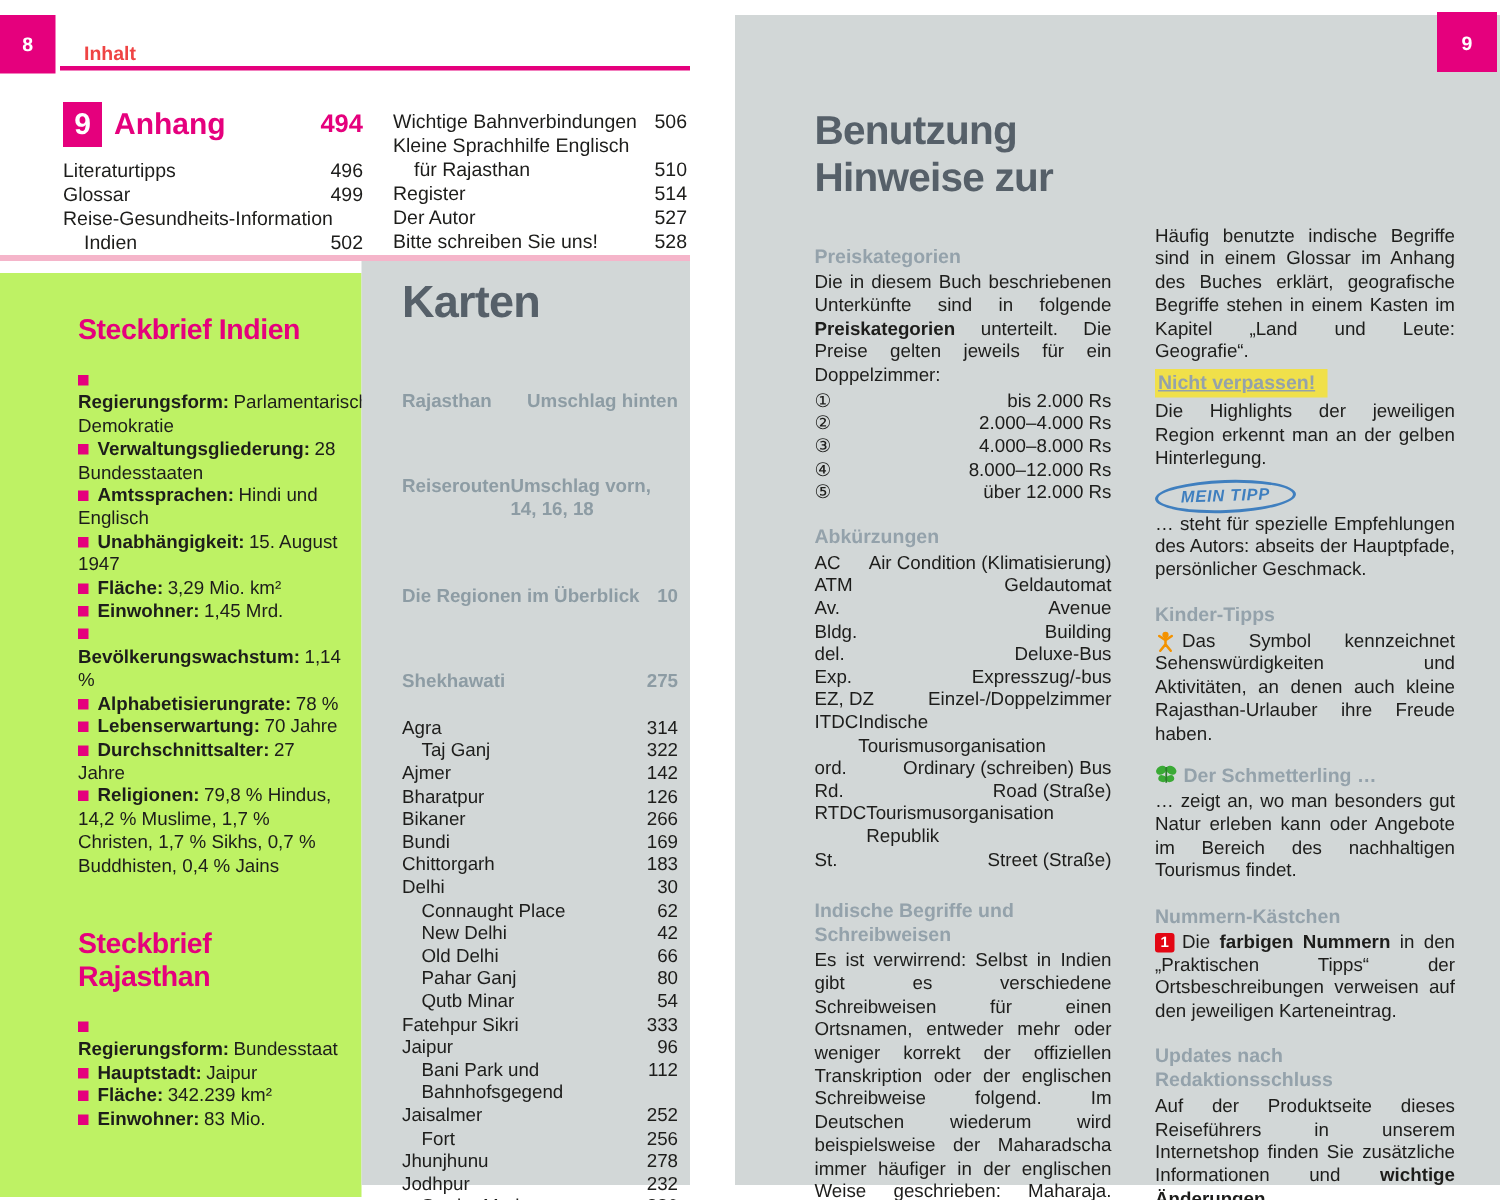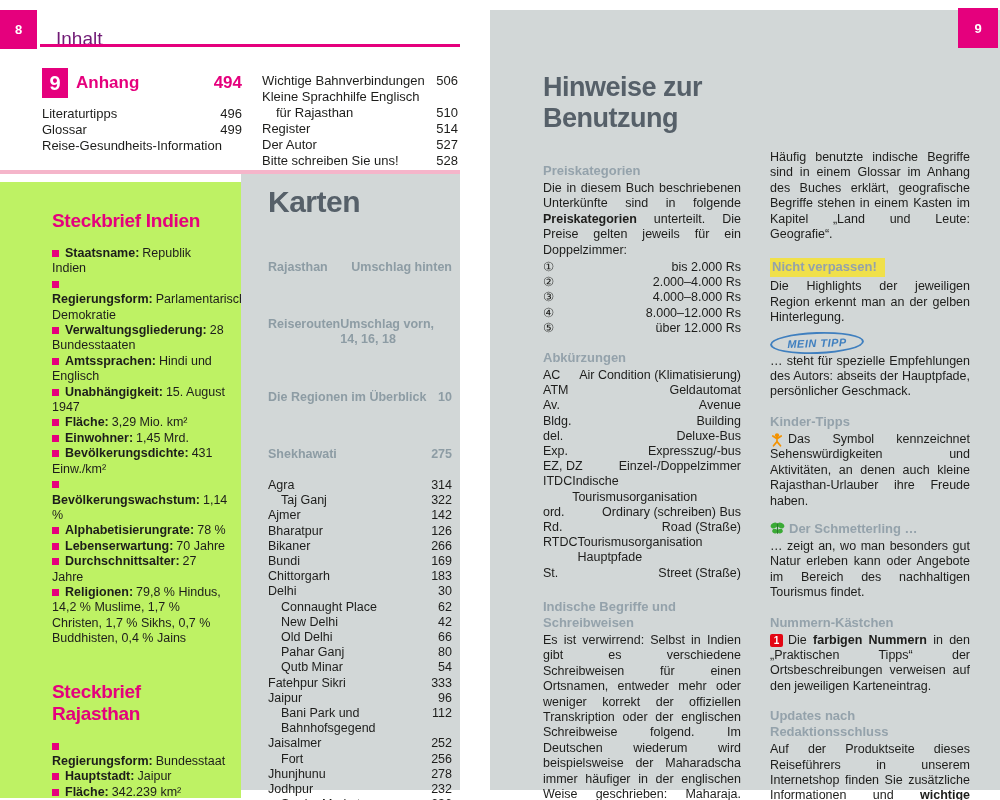--- a/index.html
+++ b/index.html
@@ -10,32 +10,32 @@
   }
   .abs { position:absolute; }
 
   
   .corner-badge {
     position:absolute; background:#e5007d; color:#fff; font-weight:bold;
     display:flex; align-items:center; justify-content:center; font-size:13px;
   }
   #badge-left { left:0; top:10px; width:37px; height:39px; }
   #badge-right { left:958px; top:8px; width:40px; height:40px; z-index:5; }
-  #inhalt-label { left:56px; top:28px; font-size:19px; font-weight:normal; color:#701a75; }
+  #inhalt-label { left:56px; top:28px; font-size:13px; font-weight:bold; color:#ef4444; }
   #inhalt-rule { left:40px; top:44px; width:420px; height:3px; background:#e5007d; }
 
   
   #toc-col1 { left:42px; top:68px; width:200px; }
   #toc-col2 { left:262px; top:73px; width:196px; }
   .chapter-row { display:flex; align-items:center; height:30px; margin-bottom:8px; }
   .chapter-num {
     width:26px; height:30px; background:#e5007d; color:#fff; font-size:20px;
     font-weight:bold; display:flex; align-items:center; justify-content:center;
   }
-  .chapter-title { color:#e5007d; font-weight:bold; font-size:17px; margin-left:8px; }
+  .chapter-title { color:#e5007d; font-weight:bold; font-size:20px; margin-left:8px; }
   .chapter-page { color:#e5007d; font-weight:bold; font-size:17px; margin-left:auto; }
   .toc-row { display:flex; justify-content:space-between; font-size:13px; line-height:16px; }
   .toc-row.ind span:first-child { padding-left:14px; }
   #toc-divider { left:0; top:170px; width:460px; height:4px; background:#f5b5ca; }
 
   
   #pink-panel {
     left:0; top:182px; width:241px; height:616px; background:#bef264;
     padding:28px 13px 0 52px;
   }
@@ -59,21 +59,21 @@
   
   #right-page { left:490px; top:10px; width:510px; height:780px; background:#d2d7d7; }
   #rp-title { position:absolute; left:53px; top:62px; font-size:27px; line-height:31px; font-weight:bold; color:#566069; letter-spacing:-0.5px; }
   .rp-col { position:absolute; }
   #rp-col1 { left:53px; top:153px; width:198px; }
   #rp-col2 { left:280px; top:140px; width:200px; }
   .sec-h { color:#94a2ab; font-weight:bold; font-size:13px; line-height:16px; margin-bottom:2px; display:flex; align-items:center; gap:4px; }
   .bodytxt { font-size:12.5px; line-height:15.4px; text-align:justify; }
   .price-row { display:flex; justify-content:space-between; font-size:12.5px; line-height:15.2px; }
   .mt14 { margin-top:14px; } .mt12 { margin-top:12px; } .mt18 { margin-top:18px; }
-  .mt8 { margin-top:16px; } .mt6 { margin-top:6px; } .mt2 { margin-top:2px; }
+  .mt8 { margin-top:4px;text-decoration:underline; } .mt6 { margin-top:6px; } .mt2 { margin-top:2px; }
   .hl { background:#f0e04a; padding:1px 8px 2px 2px; display:inline-block; }
   #tip-stamp {
     width:94px; height:22px; border:2px solid #3f7fbf; border-radius:50%;
     display:flex; align-items:center; justify-content:center;
     color:#3f7fbf; font-size:11px; font-weight:bold; font-style:italic;
     text-transform:uppercase; letter-spacing:0.5px; transform:rotate(-2deg);
   }
   .num-box {
     float:left; width:13px; height:13px; background:#e30613; color:#fff;
     font-size:10px; font-weight:bold; text-align:center; line-height:13px;
@@ -100,20 +100,24 @@
       <span>496</span>
     </div>
   <div class="toc-row">
       <span>Glossar</span>
       <span>499</span>
     </div>
   <div class="toc-row">
       <span>Reise-Gesundheits-Information</span>
       <span></span>
     </div>
+  <div class="toc-row ind">
+      <span>Indien</span>
+      <span>502</span>
+    </div>
 </div>
 
 <div class="abs" id="toc-col2">
   <div class="toc-row">
       <span>Wichtige Bahnverbindungen</span>
       <span>506</span>
     </div>
   <div class="toc-row">
       <span>Kleine Sprachhilfe Englisch</span>
       <span></span>
@@ -133,28 +137,26 @@
   <div class="toc-row">
       <span>Bitte schreiben Sie uns!</span>
       <span>528</span>
     </div>
 </div>
 
 <div class="abs" id="toc-divider"></div>
 
 <div class="abs" id="pink-panel">
   <div class="sb-title">Steckbrief Indien</div>
-  <div class="sb-i"><i class="sq"></i><b>Staatsname:</b><span>Republik Indien</span></div>
   <div class="sb-i"><i class="sq"></i><b>Regierungsform:</b><span>Parlamentarische Demokratie</span></div>
   <div class="sb-i"><i class="sq"></i><b>Verwaltungsgliederung:</b><span>28 Bundesstaaten</span></div>
   <div class="sb-i"><i class="sq"></i><b>Amtssprachen:</b><span>Hindi und Englisch</span></div>
   <div class="sb-i"><i class="sq"></i><b>Unabhängigkeit:</b><span>15. August 1947</span></div>
   <div class="sb-i"><i class="sq"></i><b>Fläche:</b><span>3,29 Mio. km²</span></div>
   <div class="sb-i"><i class="sq"></i><b>Einwohner:</b><span>1,45 Mrd.</span></div>
-  <div class="sb-i"><i class="sq"></i><b>Bevölkerungsdichte:</b><span>431 Einw./km²</span></div>
   <div class="sb-i"><i class="sq"></i><b>Bevölkerungswachstum:</b><span>1,14 %</span></div>
   <div class="sb-i"><i class="sq"></i><b>Alphabetisierungrate:</b><span>78 %</span></div>
   <div class="sb-i"><i class="sq"></i><b>Lebenserwartung:</b><span>70 Jahre</span></div>
   <div class="sb-i"><i class="sq"></i><b>Durchschnittsalter:</b><span>27 Jahre</span></div>
   <div class="sb-i"><i class="sq"></i><b>Religionen:</b><span>79,8 % Hindus, 14,2 % Muslime, 1,7 % Christen, 1,7 % Sikhs, 0,7 % Buddhisten, 0,4 % Jains</span></div>
 
   <div class="sb-title second">Steckbrief Rajasthan</div>
   <div class="sb-i"><i class="sq"></i><b>Regierungsform:</b><span>Bundesstaat</span></div>
   <div class="sb-i"><i class="sq"></i><b>Hauptstadt:</b><span>Jaipur</span></div>
   <div class="sb-i"><i class="sq"></i><b>Fläche:</b><span>342.239 km²</span></div>
@@ -291,22 +293,22 @@
       <span>190</span>
     </div>
   <div class="k-row ind">
       <span>Altstadt</span>
       <span>198</span>
     </div>
 </div>
 
 <div class="abs" id="right-page">
   <div id="rp-title">
+    <div>Benutzung</div>
     <div>Hinweise zur</div>
-    <div>Benutzung</div>
   </div>
 
   <div class="rp-col" id="rp-col1">
     <div class="sec-h">
         <span>Preiskategorien</span>
       </div>
     <div class="bodytxt"><span>Die in diesem Buch beschriebenen Unterkünfte sind in folgende </span><b>Preiskategorien</b><span> unterteilt. Die Preise gelten jeweils für ein Doppelzimmer:</span></div>
     <div class="mt2">
       <div class="price-row">
           <span>①</span>
@@ -369,21 +371,21 @@
       <div class="price-row">
           <span>ord.</span>
           <span>Ordinary (schreiben) Bus</span>
         </div>
       <div class="price-row">
           <span>Rd.</span>
           <span>Road (Straße)</span>
         </div>
       <div class="price-row">
           <span>RTDC</span>
-          <span>Tourismusorganisation Hauptpfade</span>
+          <span>Tourismusorganisation Republik</span>
         </div>
       <div class="price-row">
           <span>St.</span>
           <span>Street (Straße)</span>
         </div>
     </div>
 
     <div class="sec-h mt18">
         <span>Indische Begriffe und Schreibweisen</span>
       </div>

